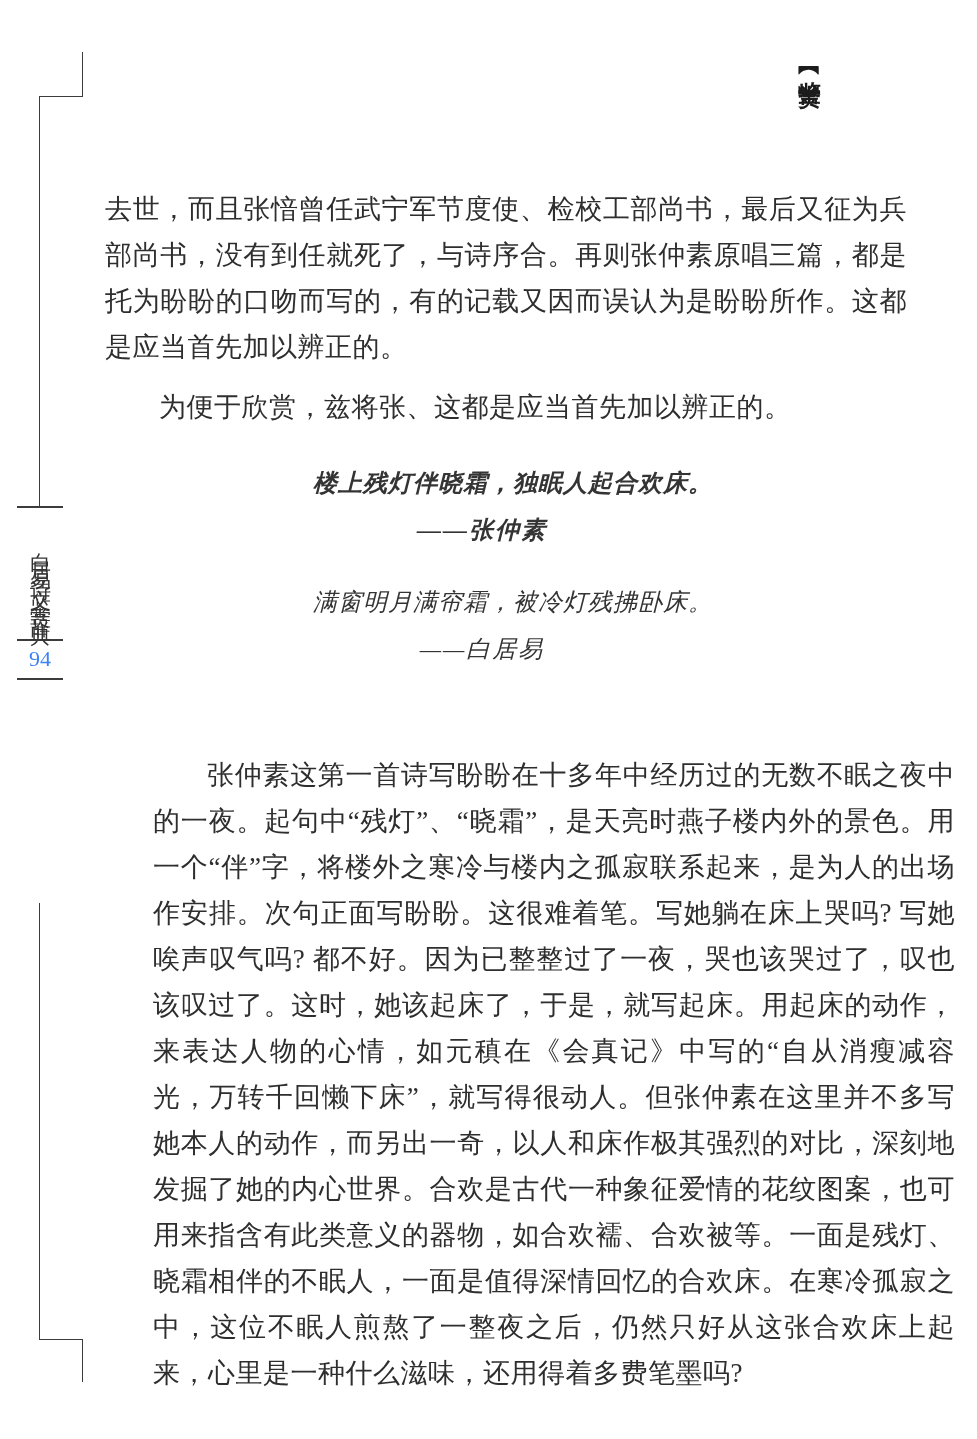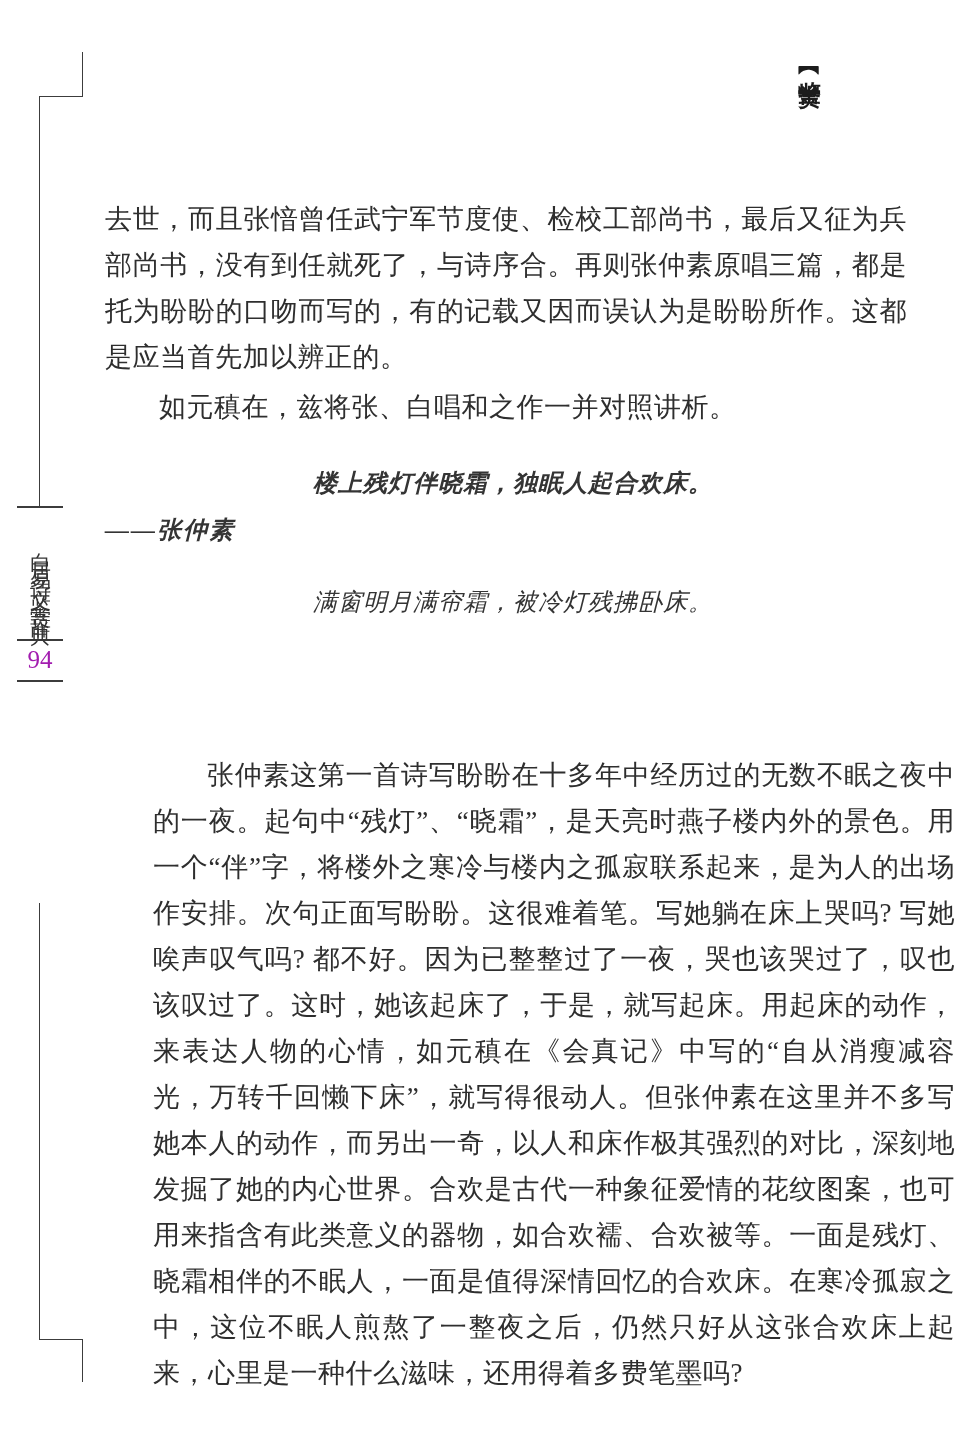--- a/index.html
+++ b/index.html
@@ -44,23 +44,23 @@
   .side-book-title {
     writing-mode: vertical-rl;
     text-orientation: upright;
     margin: 28px auto 22px auto;
     font-size: 21px;
     letter-spacing: 9px;
     line-height: 1;
     color: #333;
   }
   .side-page-number {
-    font-size: 25px;
+    font-size: 22px;
     margin: 5px 0 6px 0;
-    color: #a21caf;
+    color: #3b82f6;
     font-family: "Liberation Serif", "DejaVu Serif", serif;
   }
 
   
   .badge {
     position: absolute;
     left: 794px;
     top: 58px;
     writing-mode: vertical-rl;
     font-size: 23px;
@@ -75,38 +75,38 @@
     position: absolute;
     left: 105px;
     width: 802px;
     font-size: 27px;
     line-height: 46px;
     text-align: justify;
     letter-spacing: 0.5px;
     color: #2e2e2e;
     margin: 0;
   }
-  .para-1 { top: 196px; }
+  .para-1 { top: 186px; }
   .para-2 { top: 384px; text-indent: 2em; }
   .para-3 { top: 752px; text-indent: 2em; margin-left: 48px; }
 
   .poem {
     position: absolute;
     left: 105px;
     width: 802px;
     font-size: 24px;
     line-height: 47px;
     font-style: italic;
     color: #343434;
   }
   .poem-1 { top: 460px; font-weight: bold; }
   .poem-2 { top: 579px; }
   .poem-line { padding-left: 208px; letter-spacing: 1px; }
   .poem-attribution {
-    text-align: left;
+    text-align: center;
     padding-right: 48px;
     letter-spacing: 2px;
   }
 </style>
 </head>
 <body>
 
 <div class="page">
 
   <div class="rule-v spine-cap-top"></div>
@@ -122,26 +122,27 @@
   </div>
 
   <div class="rule-v spine-lower"></div>
   <div class="rule-h spine-step-bot"></div>
   <div class="rule-v spine-cap-bot"></div>
 
   <div class="badge">【鉴赏】</div>
 
   <p class="body-para para-1">去世，而且张愔曾任武宁军节度使、检校工部尚书，最后又征为兵部尚书，没有到任就死了，与诗序合。再则张仲素原唱三篇，都是托为盼盼的口吻而写的，有的记载又因而误认为是盼盼所作。这都是应当首先加以辨正的。</p>
 
-  <p class="body-para para-2">如元稹在，兹将张、白唱和之作一并对照讲析。</p>
+  <p class="body-para para-2">为便于欣赏，兹将张、这都是应当首先加以辨正的。</p>
 
   <div class="poem poem-1">
     <div class="poem-line">楼上残灯伴晓霜，独眠人起合欢床。</div>
     <div class="poem-attribution">——张仲素</div>
   </div>
 
   <div class="poem poem-2">
     <div class="poem-line">满窗明月满帘霜，被冷灯残拂卧床。</div>
+    <div class="poem-attribution">——白居易</div>
   </div>
 
   <p class="body-para para-3">张仲素这第一首诗写盼盼在十多年中经历过的无数不眠之夜中的一夜。起句中“残灯”、“晓霜”，是天亮时燕子楼内外的景色。用一个“伴”字，将楼外之寒冷与楼内之孤寂联系起来，是为人的出场作安排。次句正面写盼盼。这很难着笔。写她躺在床上哭吗? 写她唉声叹气吗? 都不好。因为已整整过了一夜，哭也该哭过了，叹也该叹过了。这时，她该起床了，于是，就写起床。用起床的动作，来表达人物的心情，如元稹在《会真记》中写的“自从消瘦减容光，万转千回懒下床”，就写得很动人。但张仲素在这里并不多写她本人的动作，而另出一奇，以人和床作极其强烈的对比，深刻地发掘了她的内心世界。合欢是古代一种象征爱情的花纹图案，也可用来指含有此类意义的器物，如合欢襦、合欢被等。一面是残灯、晓霜相伴的不眠人，一面是值得深情回忆的合欢床。在寒冷孤寂之中，这位不眠人煎熬了一整夜之后，仍然只好从这张合欢床上起来，心里是一种什么滋味，还用得着多费笔墨吗?</p>
 
 </div>
 
 </body></html>

